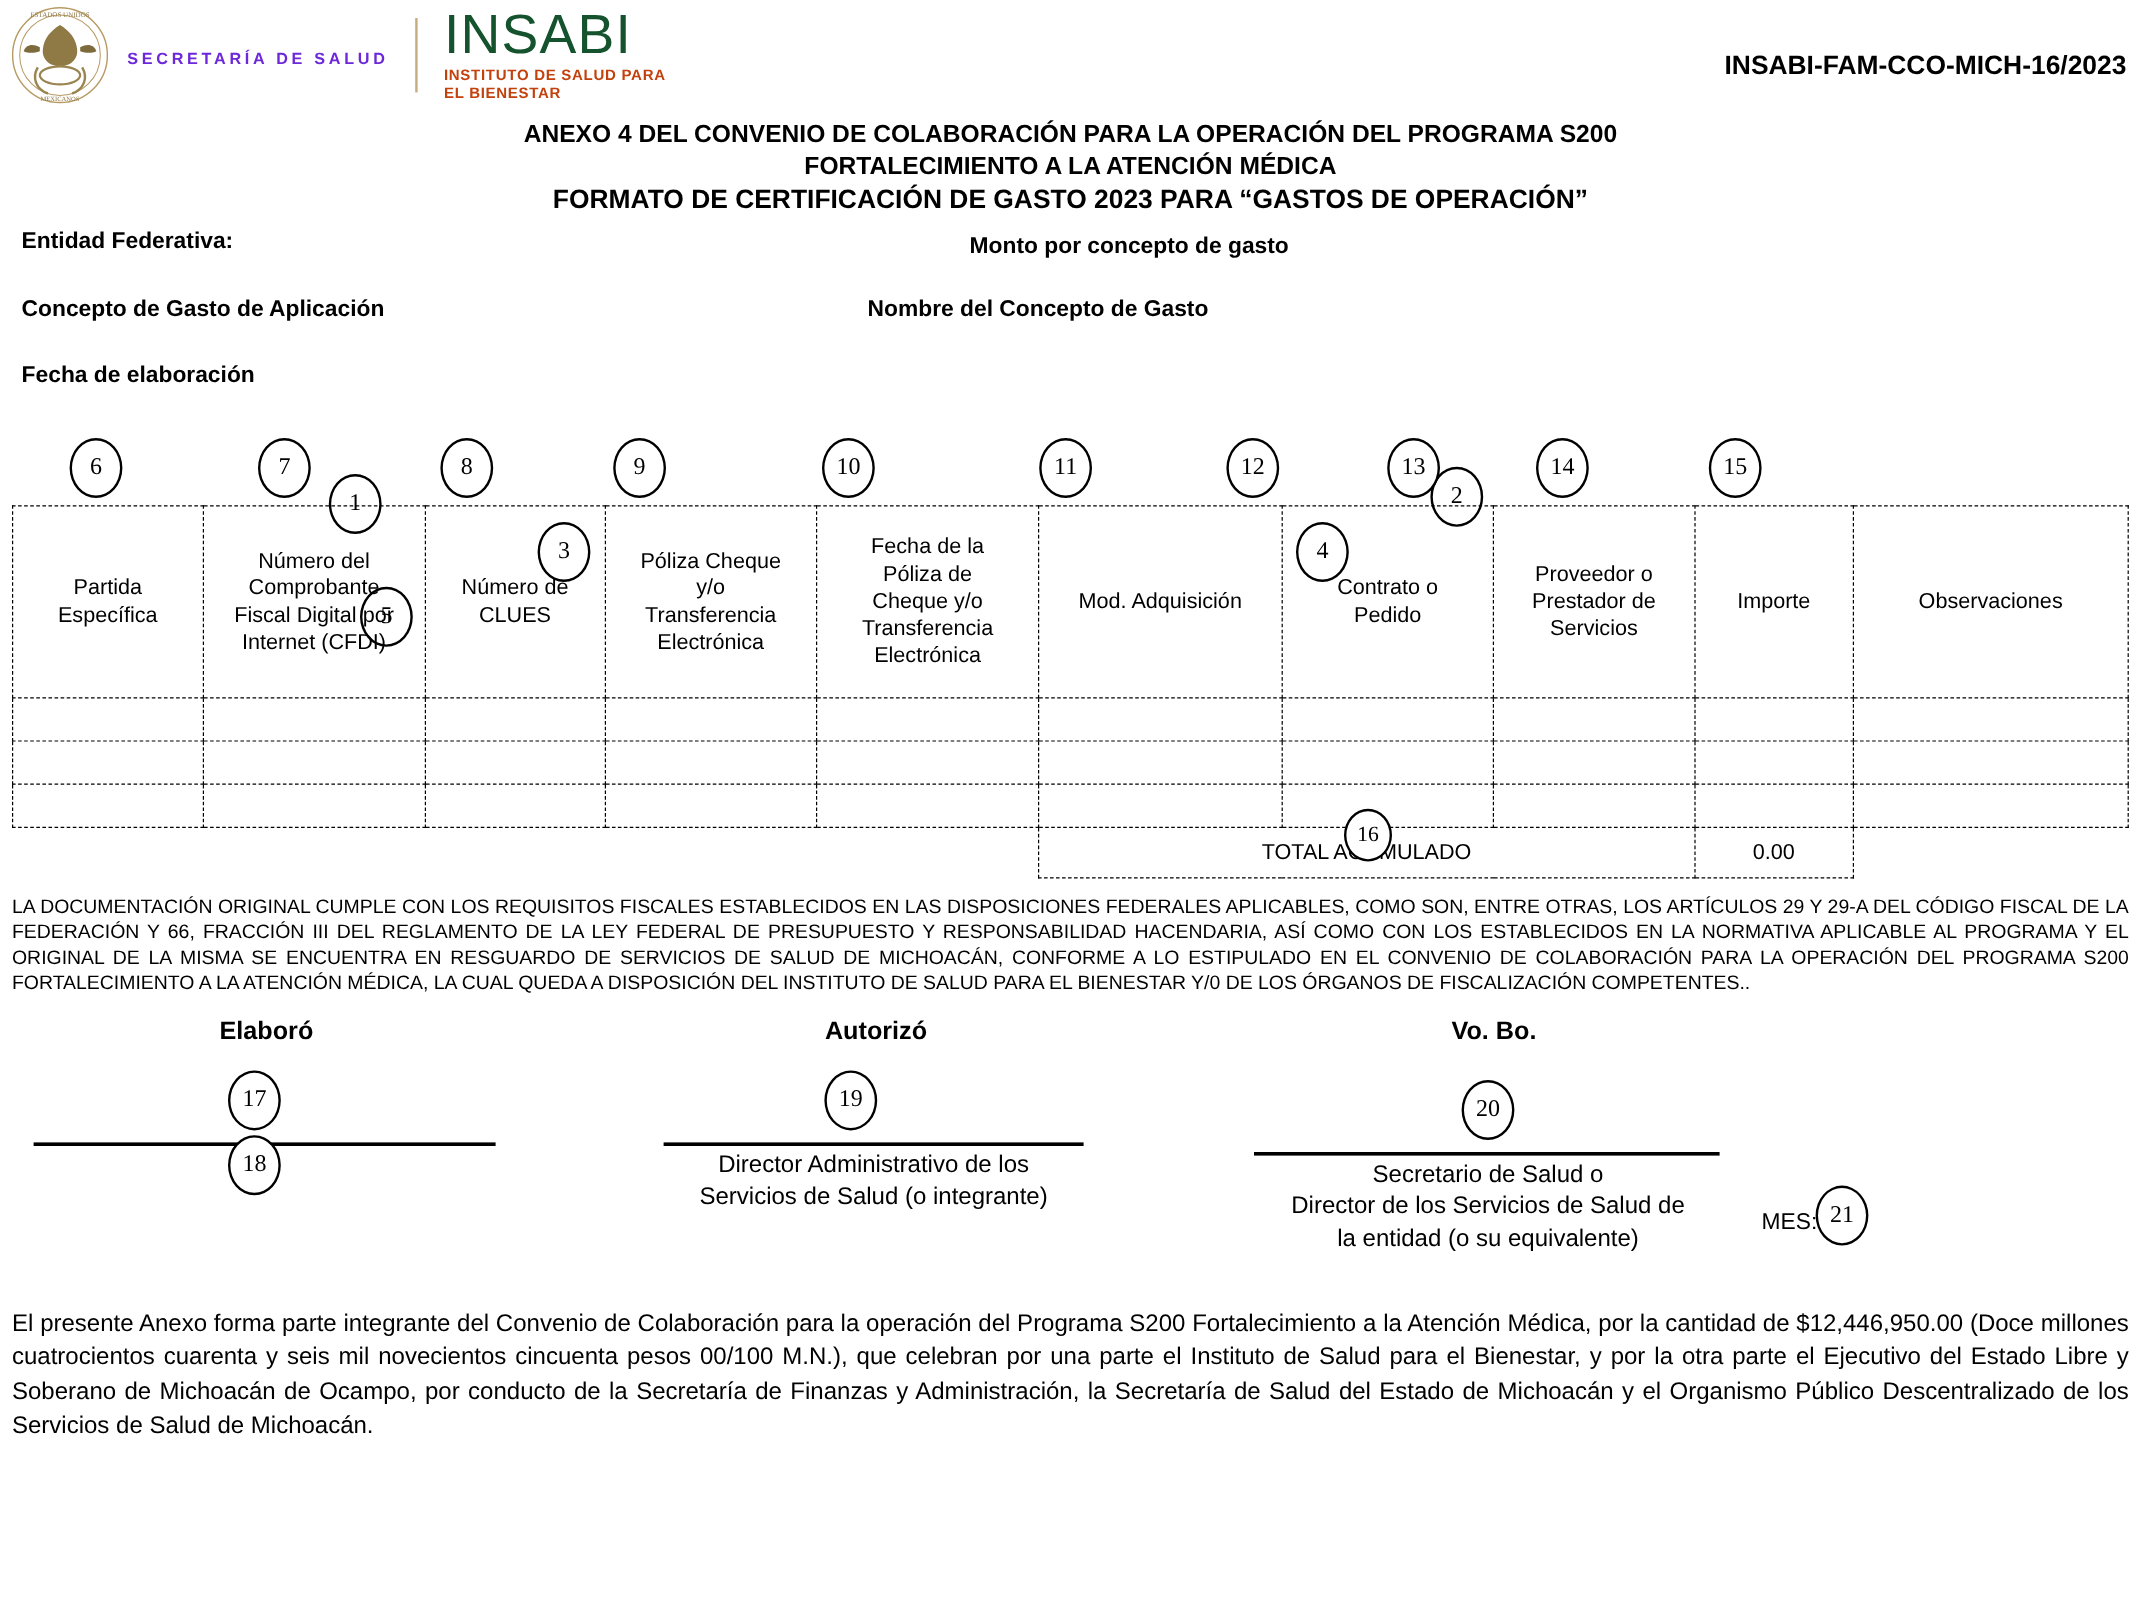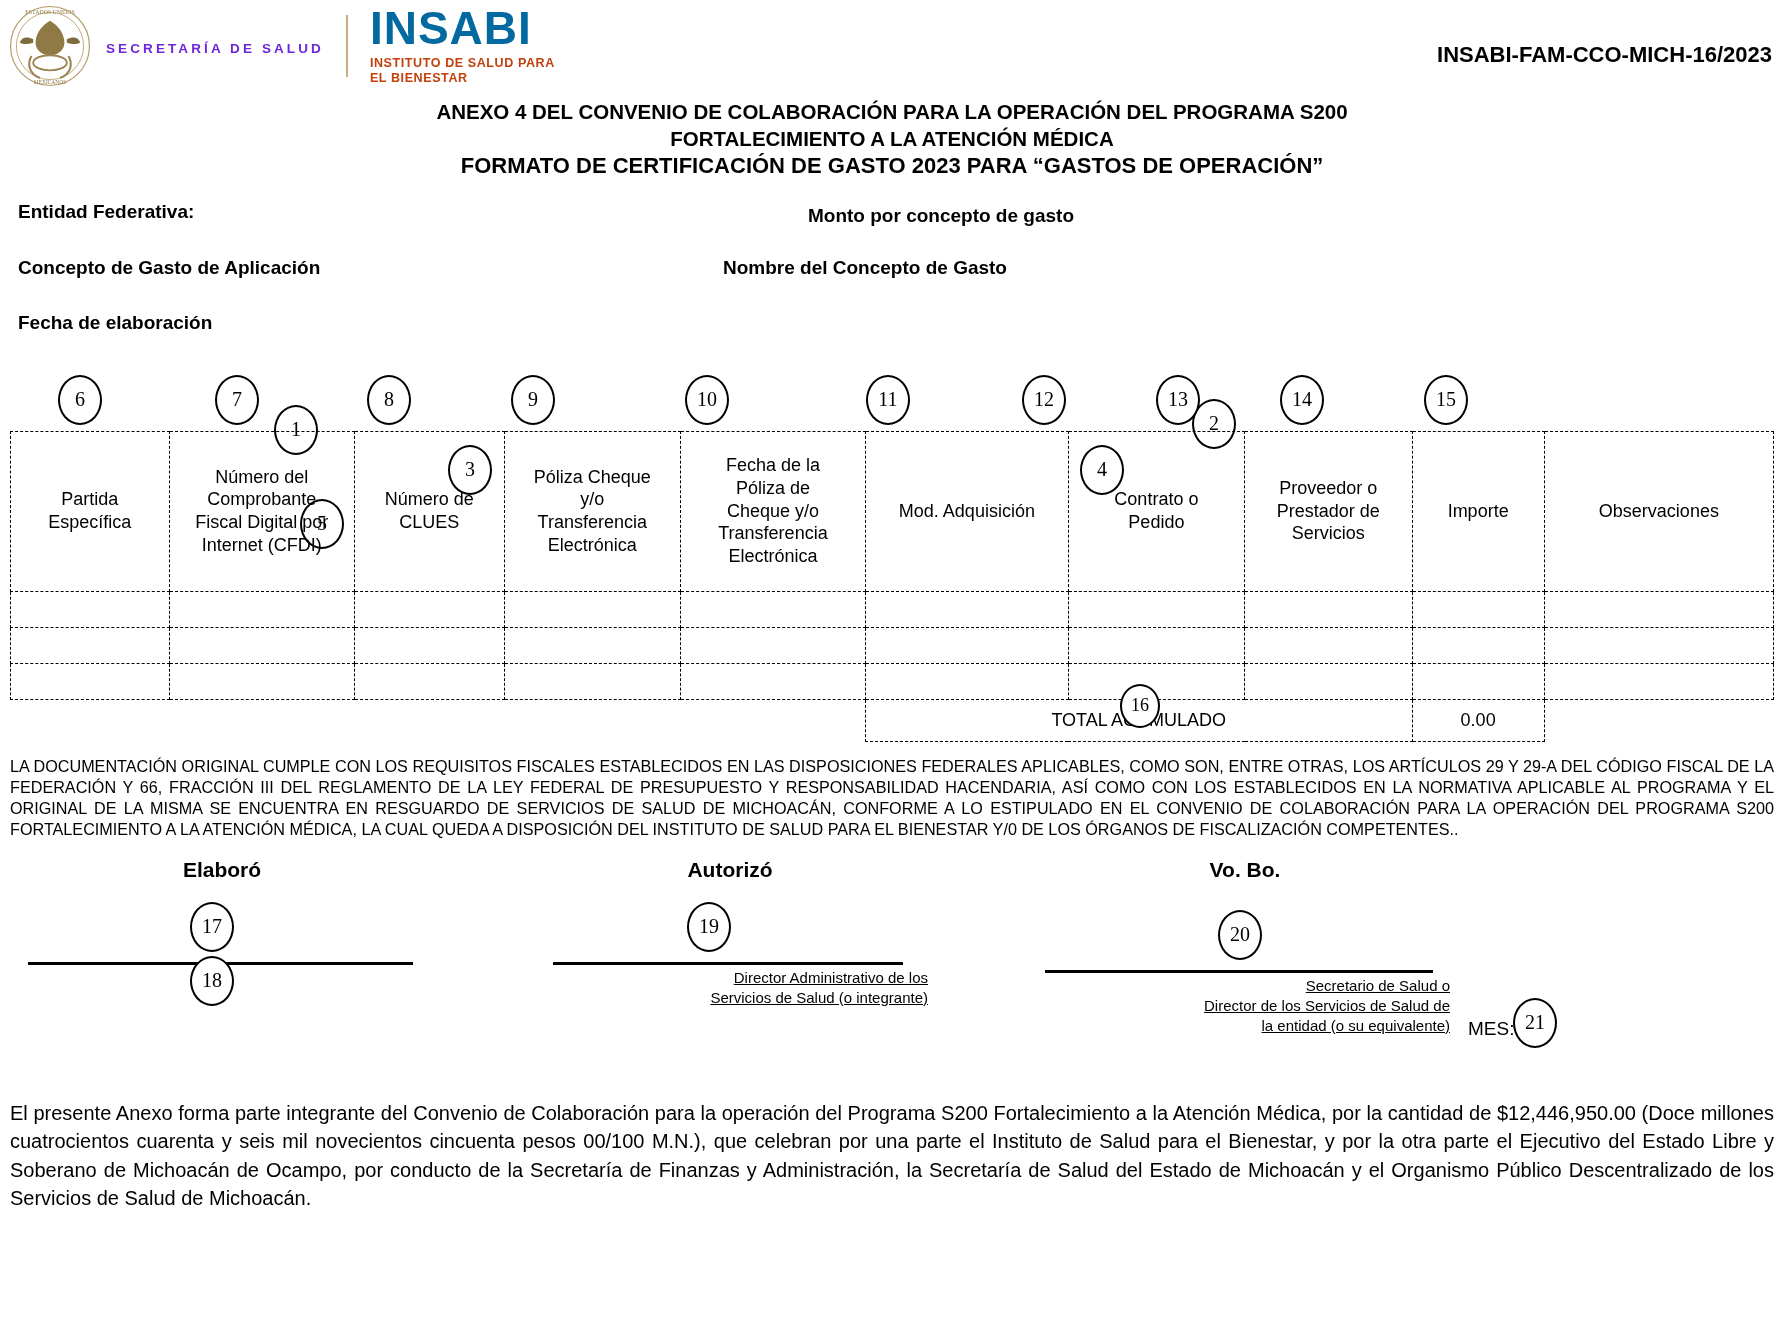--- a/index.html
+++ b/index.html
@@ -48,24 +48,24 @@
     margin-top:4px;
   }
   .divider-v {
     width:2px; height:62px;
     background:#c6ac7e;
     margin:0 22px;
     flex:0 0 auto;
   }
   .insabi-block { display:flex; flex-direction:column; justify-content:center; }
   .insabi-word {
-    font-weight:bold;
+    font-weight:normal;
     font-size:46px;
     letter-spacing:1px;
-    color:#0369a1;
+    color:#14532d;
     line-height:1.02;
   }
   .insabi-sub {
     font-size:12.5px;
     font-weight:bold;
     letter-spacing:0.6px;
     color:#c2410c;
     line-height:1.22;
     margin-top:4px;
   }
@@ -102,21 +102,21 @@
     font-weight:normal;
     background:#fff;
     position:absolute;
     font-family:"Liberation Serif", serif;
   }
 
   
   .formfields {
     position:relative;
     height:180px;
-    margin-top:16px;
+    margin-top:6px;
   }
   .flabel {
     position:absolute;
     font-size:19px;
     font-weight:bold;
     white-space:nowrap;
   }
 
   
   .tablewrap { position:relative; margin:0 10px; }
@@ -189,24 +189,23 @@
     font-weight:bold;
     text-align:center;
   }
   .sig-line {
     position:absolute;
     height:3px;
     background:#000;
   }
   .sig-caption {
     position:absolute;
-    font-size:15px;
+    font-size:20px;
     line-height:1.33;
-    text-align:right;
-    text-decoration:underline;
+    text-align:center;
   }
   .mes-label {
     position:absolute;
     font-size:19px;
     font-weight:normal;
   }
 
   
   .footer-para {
     margin:26px 10px 0 10px;

